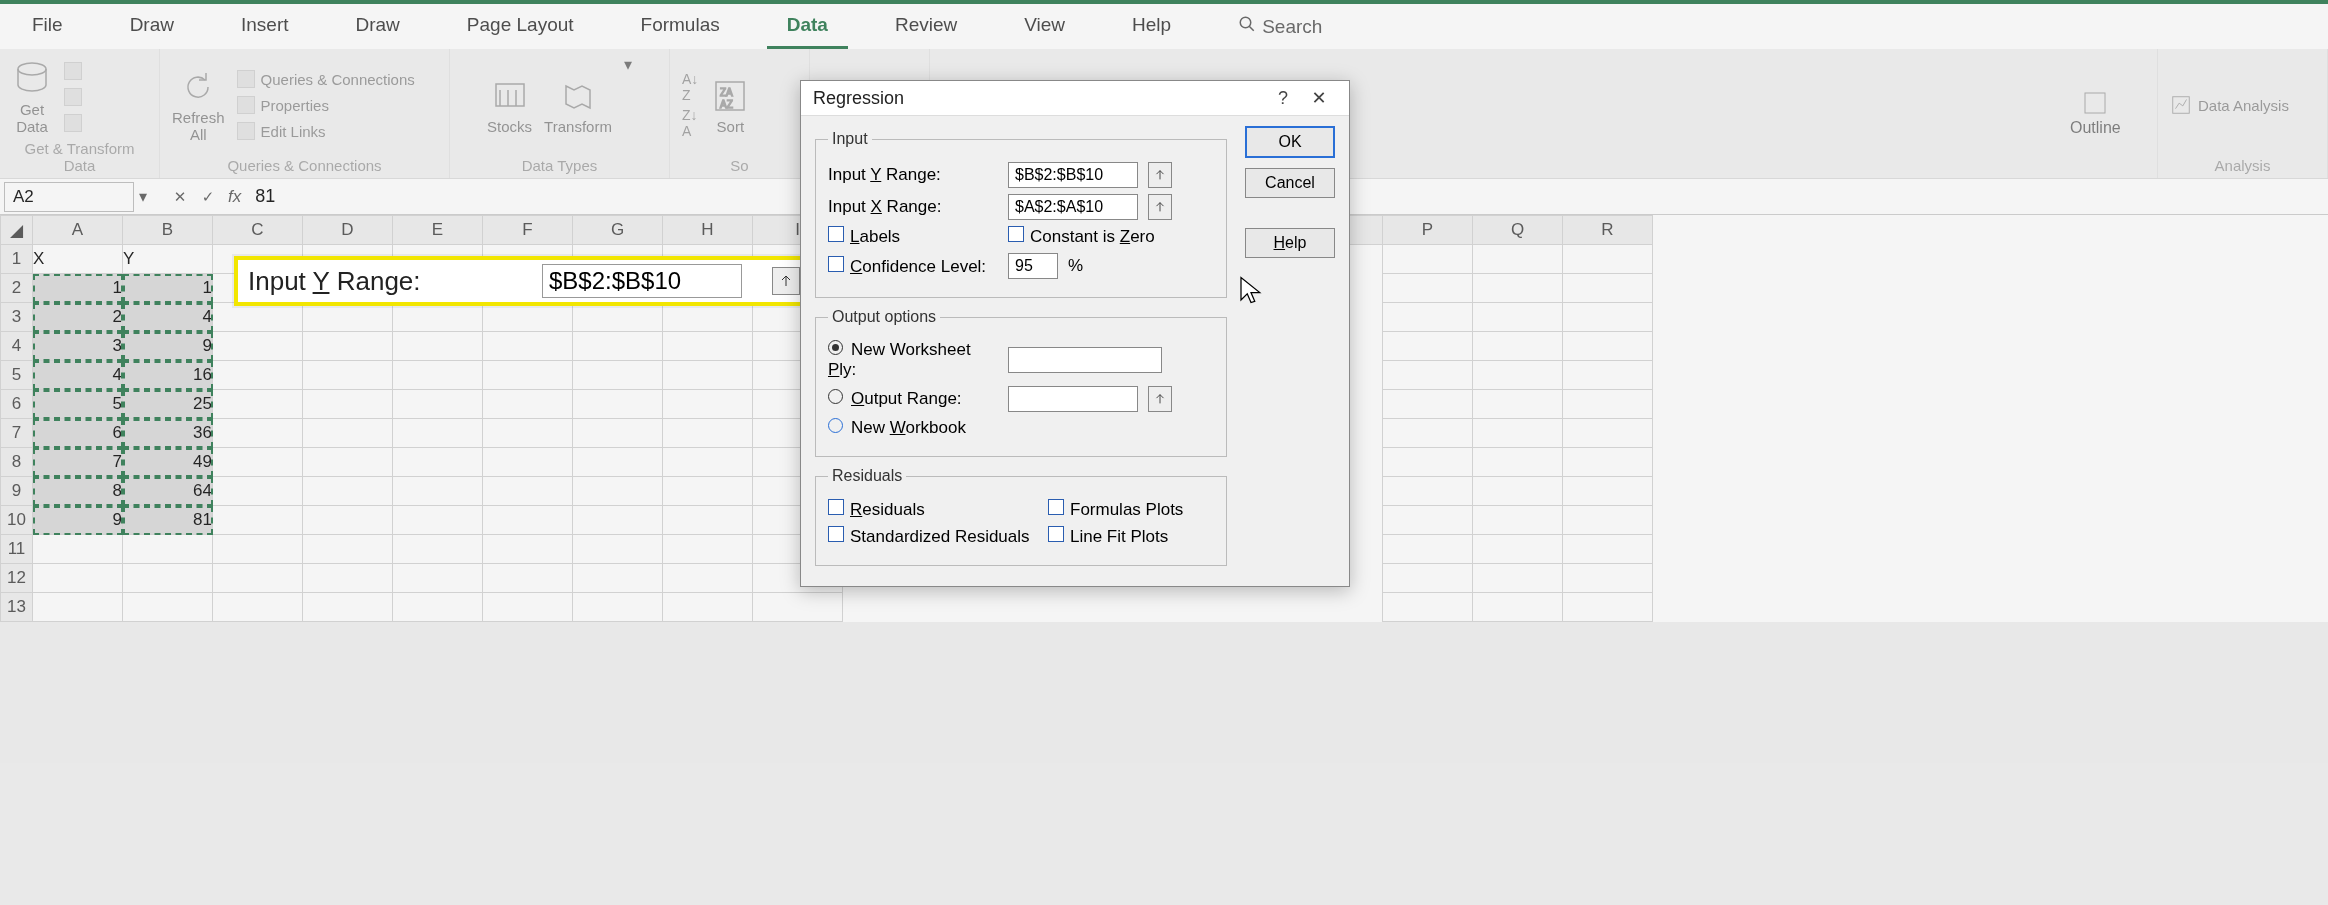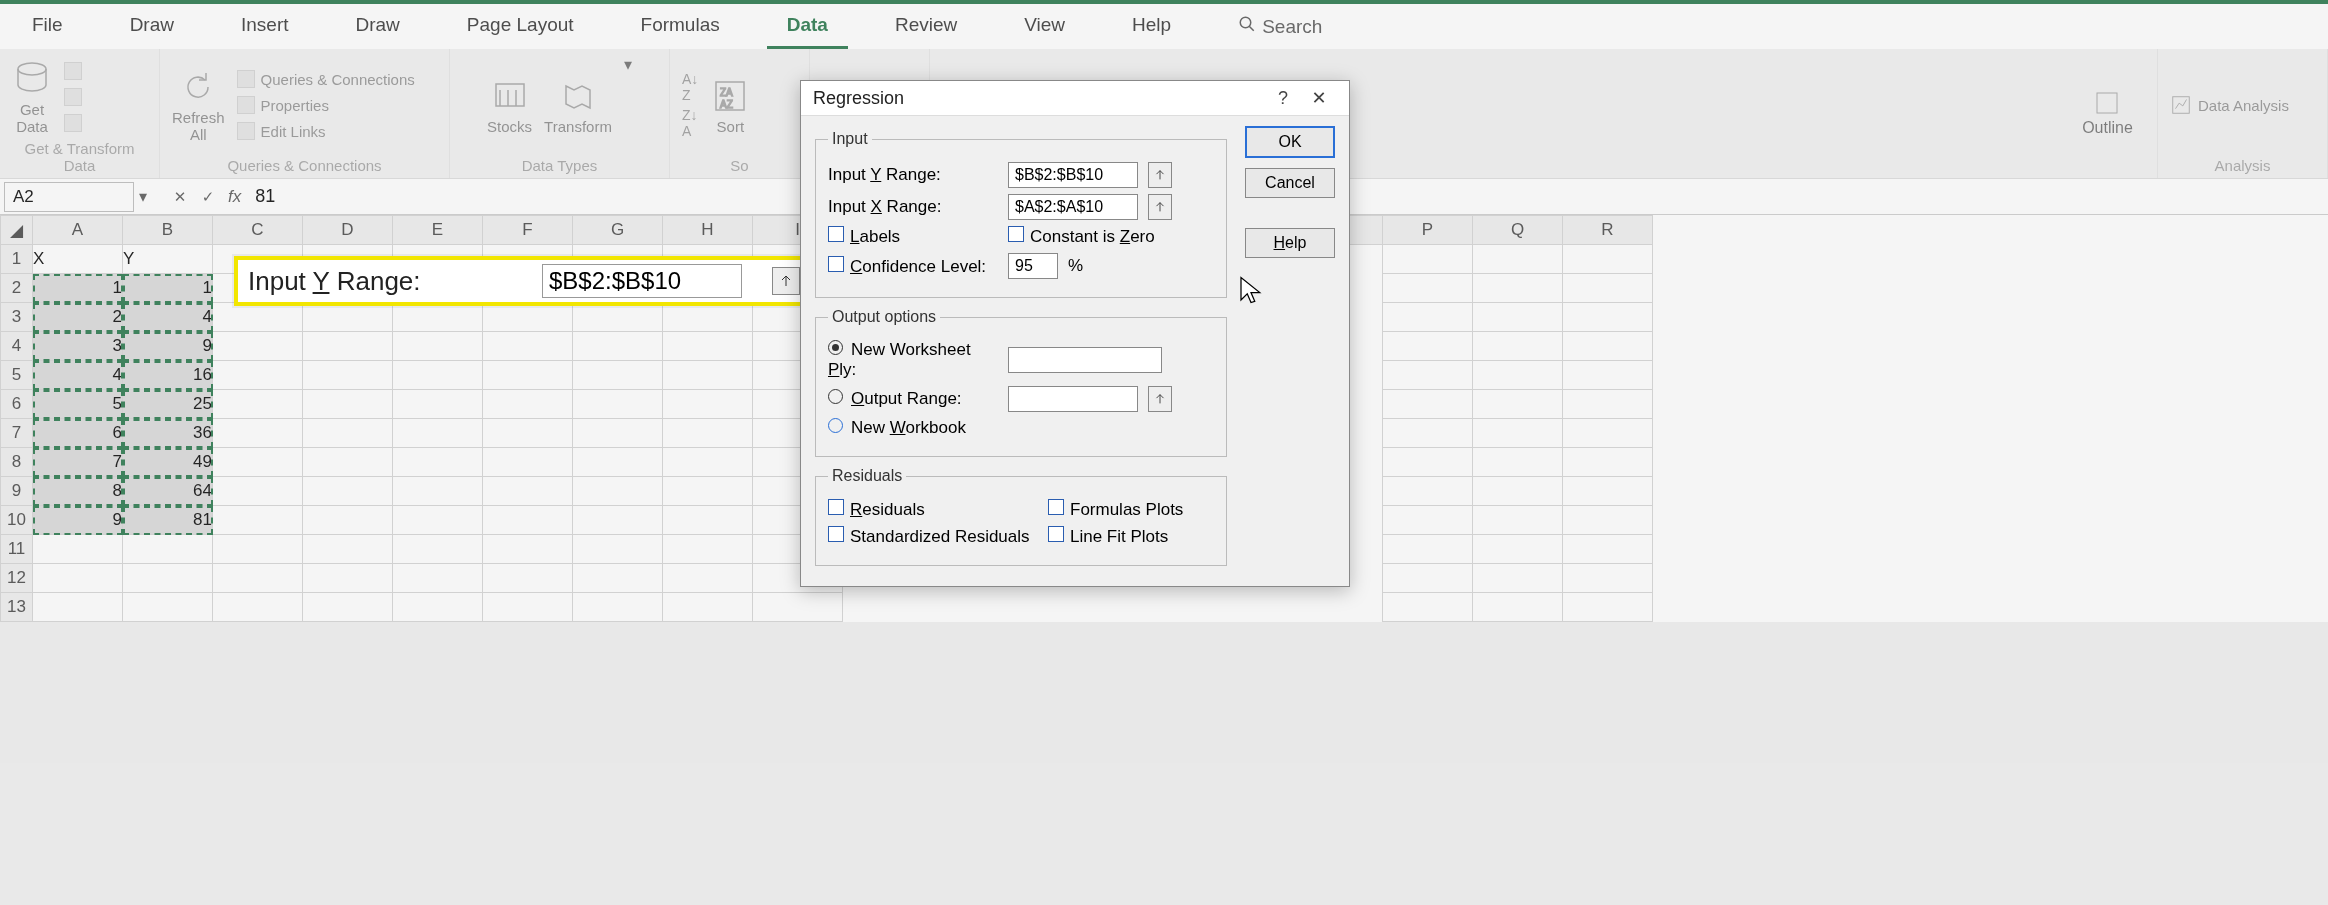--- a/index.html
+++ b/index.html
@@ -211,21 +211,21 @@
             <span>Clear</span>
           </div>
       </div>
     </div>
     <div class="group-label"></div>
   </div>
 
   <div style="flex:1"></div>
 
   <div class="group" style="width:100px">
-    <div class="group-body" style="justify-content:center">
+    <div class="group-body" style="justify-content:flex-start">
       <div class="vstack" style="align-items:center">
         <svg class="small-ico">
             <rect x="2" y="2" width="20" height="20" stroke="#666"></rect>
           </svg>
         <span>Outline</span>
       </div>
     </div>
     <div class="group-label"></div>
   </div>
 

